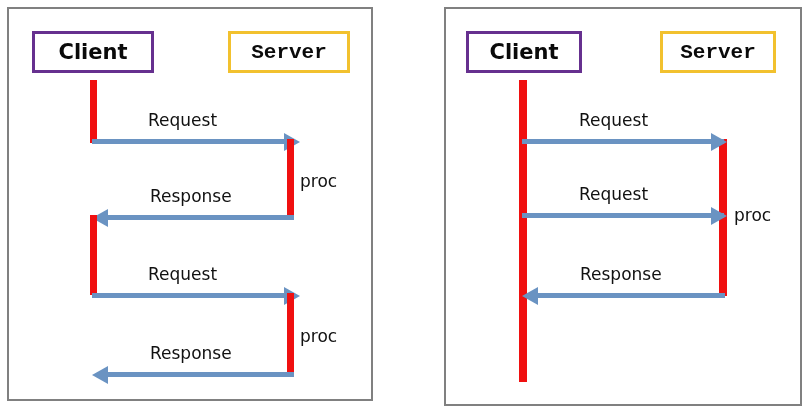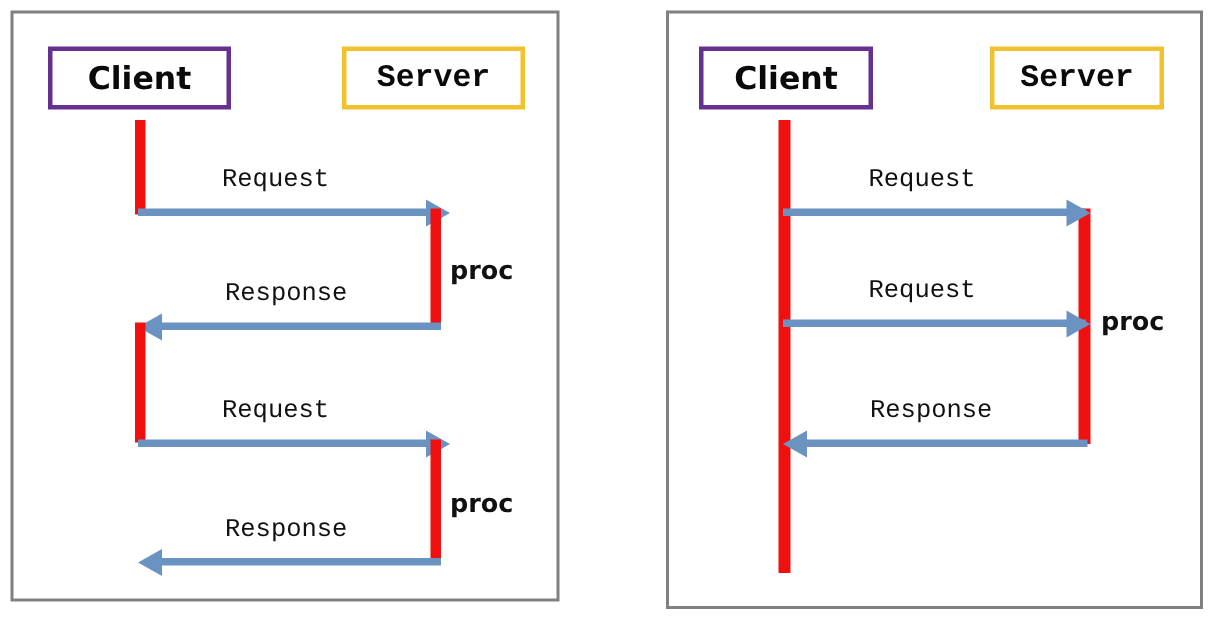--- a/index.html
+++ b/index.html
@@ -78,29 +78,27 @@
     border-top: 9px solid transparent;
     border-bottom: 9px solid transparent;
     border-right: 16px solid #6a93c2;
   }
   .msg-label {
     position: absolute;
     font-size: 17px;
     color: #111111;
     white-space: nowrap;
     line-height: 1;
-    font-family: Liberation Mono, monospace;
   }
   .proc-label {
     position: absolute;
     font-size: 17px;
     color: #111111;
     white-space: nowrap;
     line-height: 1;
-    font-weight: bold;
   }
 </style>
 </head>
 <body>
 
 <div id="stage">
 
   <div class="panel" id="panel-left">
 
     <div class="actor-box actor-client" style="left: 23px; top: 22px; width: 122px; height: 42px;">

